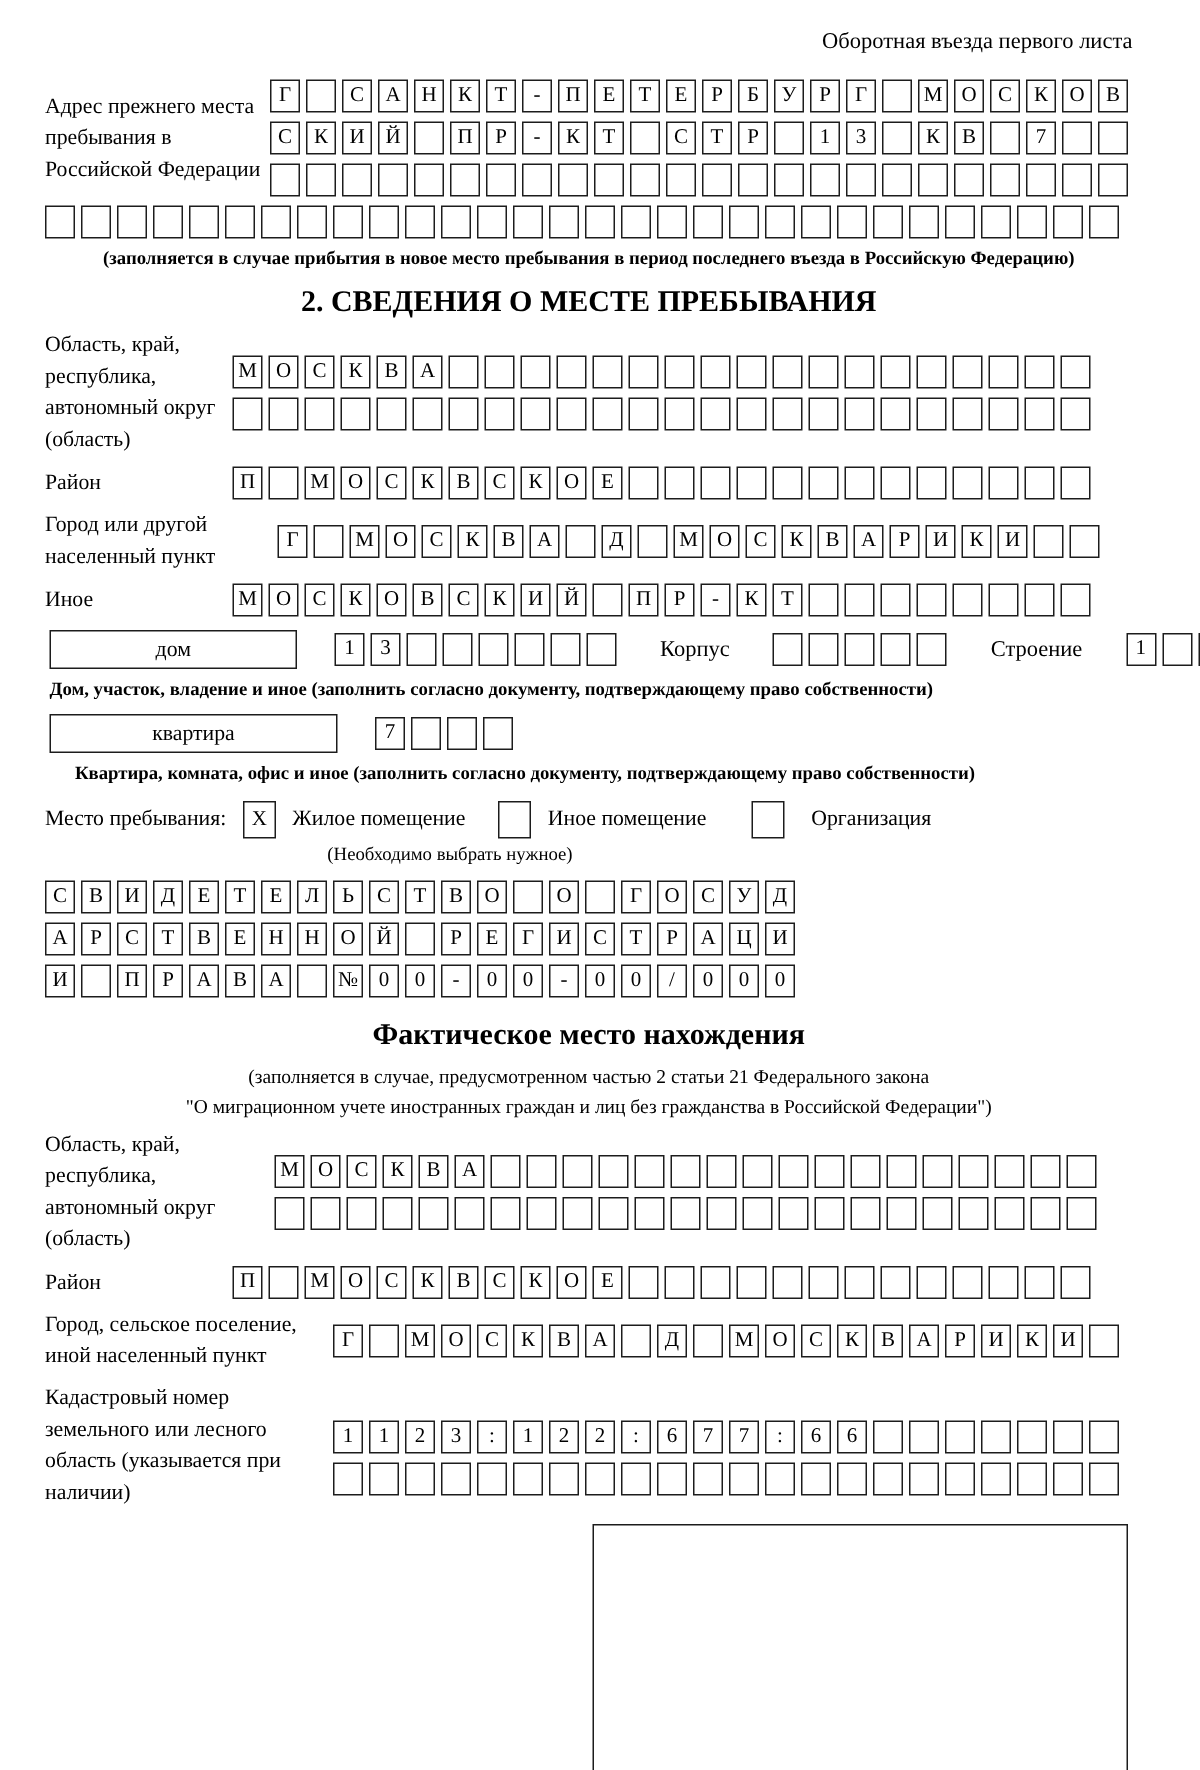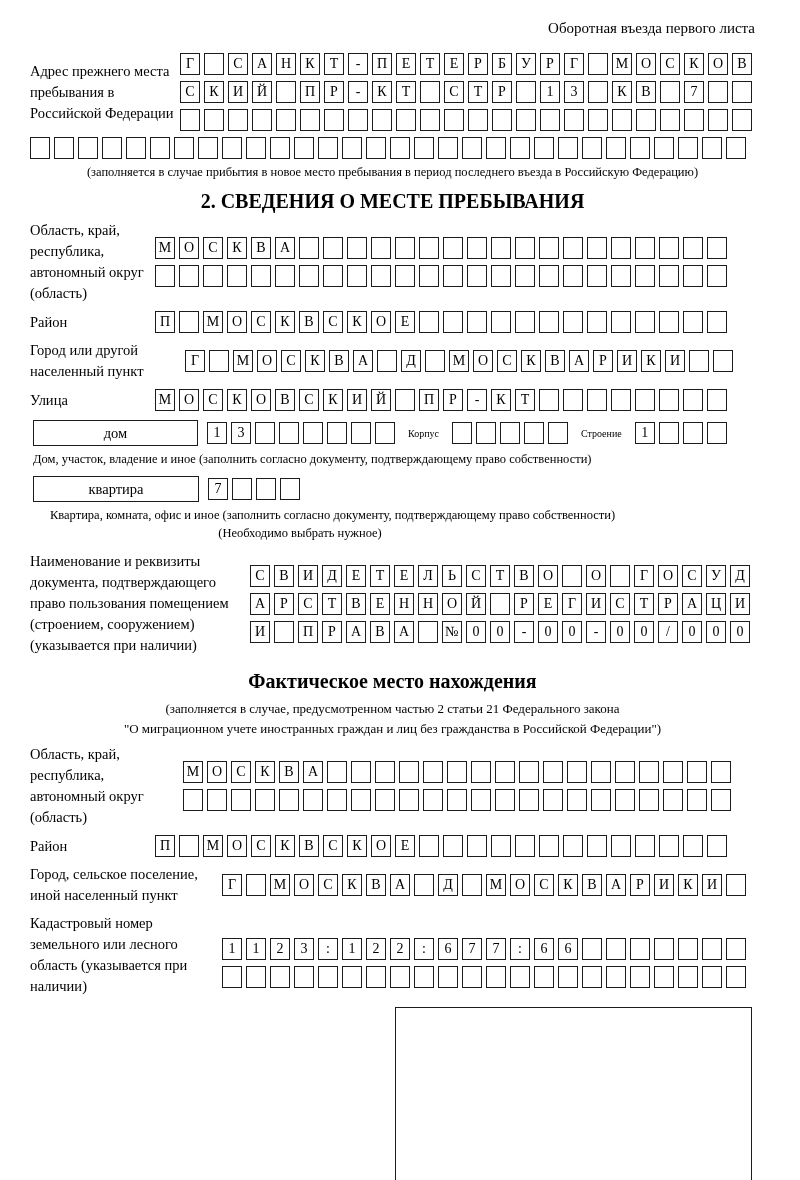--- a/index.html
+++ b/index.html
@@ -16,30 +16,30 @@
   .frow { display:flex; align-items:center; margin-top:7px; }
   .lbl { font-size:14.5px; line-height:21px; flex-shrink:0; padding-right:6px; }
   .rows { display:flex; flex-direction:column; gap:6px; }
   .cellrow { display:flex; gap:4px; }
   .cell {
     width:20px; height:22px; flex-shrink:0;
     border:1.6px solid #1c1c1c;
     display:flex; align-items:center; justify-content:center;
     font-size:14px; font-family:"Liberation Serif", serif;
   }
-  .caption { font-size:12.5px; text-align:center; margin-top:6px; }
+  .caption { font-size:12.5px; text-align:center; margin-top:6px;font-weight:bold; }
   .sect-title { font-weight:bold; font-size:20px; text-align:center; margin-top:10px; }
 
-  .house-row { display:flex; align-items:center; margin-top:9px; margin-left:3px; gap:4px; }
+  .house-row { display:flex; align-items:center; margin-top:9px; margin-left:3px; gap:20px; }
   .widebox {
     border:1.6px solid #1c1c1c; height:26px;
     display:flex; align-items:center; justify-content:center;
     font-size:14.5px; flex-shrink:0;
   }
-  .inline-lbl { font-size:10px; padding:0 9px; white-space:nowrap; }
+  .inline-lbl { font-size:15px; padding:0 9px; white-space:nowrap; }
 
   .stay-row { display:flex; align-items:center; margin-top:11px; font-size:14.5px; }
   .chk {
     width:22px; height:25px; border:1.6px solid #1c1c1c; flex-shrink:0;
     display:flex; align-items:center; justify-content:center;
     font-size:14px; margin:0 11px;
   }
   .stay-note { font-size:12.5px; text-align:center; width:540px; margin-top:3px; }
 
   .fact-note { font-size:13px; text-align:center; margin-top:4px; }
@@ -283,21 +283,21 @@
         <span class="cell">Р</span>
         <span class="cell">И</span>
         <span class="cell">К</span>
         <span class="cell">И</span>
         <span class="cell"></span>
         <span class="cell"></span>
       </div>
   </div>
 
   <div class="frow">
-    <div class="lbl" style="width:125px">Улица</div>
+    <div class="lbl" style="width:125px">Иное</div>
     <div class="cellrow">
         <span class="cell">М</span>
         <span class="cell">О</span>
         <span class="cell">С</span>
         <span class="cell">К</span>
         <span class="cell">О</span>
         <span class="cell">В</span>
         <span class="cell">С</span>
         <span class="cell">К</span>
         <span class="cell">И</span>
@@ -343,34 +343,42 @@
     <div class="cellrow">
         <span class="cell">1</span>
         <span class="cell"></span>
         <span class="cell"></span>
         <span class="cell"></span>
       </div>
   </div>
   <div class="caption" style="text-align:left;margin-left:3px">Дом, участок, владение и иное (заполнить согласно документу, подтверждающему право собственности)</div>
 
   <div class="house-row">
-    <div class="widebox" style="width:166px">квартира</div>
+    <div class="widebox" style="width:192px">квартира</div>
     <div class="cellrow" style="margin-left:5px">
         <span class="cell">7</span>
         <span class="cell"></span>
         <span class="cell"></span>
         <span class="cell"></span>
       </div>
   </div>
   <div class="caption" style="text-align:left;margin-left:20px">Квартира, комната, офис и иное (заполнить согласно документу, подтверждающему право собственности)</div>
 
+  <div class="stay-row">
+    <span>Место пребывания:</span>
+    <span class="chk">X</span>
+    <span>Жилое помещение</span>
+    <span class="chk" style="margin-left:22px"></span>
+    <span>Иное помещение</span>
+    <span class="chk" style="margin-left:30px;margin-right:18px"></span>
+    <span>Организация</span>
+  </div>
   <div class="stay-note">(Необходимо выбрать нужное)</div>
 
   <div class="frow" style="margin-top:10px">
-    <div class="lbl" style="width:220px">Наименование и реквизиты документа, подтверждающего право пользования помещением (строением, сооружением) (указывается при наличии)</div>
     <div class="rows">
       <div class="cellrow">
           <span class="cell">С</span>
           <span class="cell">В</span>
           <span class="cell">И</span>
           <span class="cell">Д</span>
           <span class="cell">Е</span>
           <span class="cell">Т</span>
           <span class="cell">Е</span>
           <span class="cell">Л</span>

